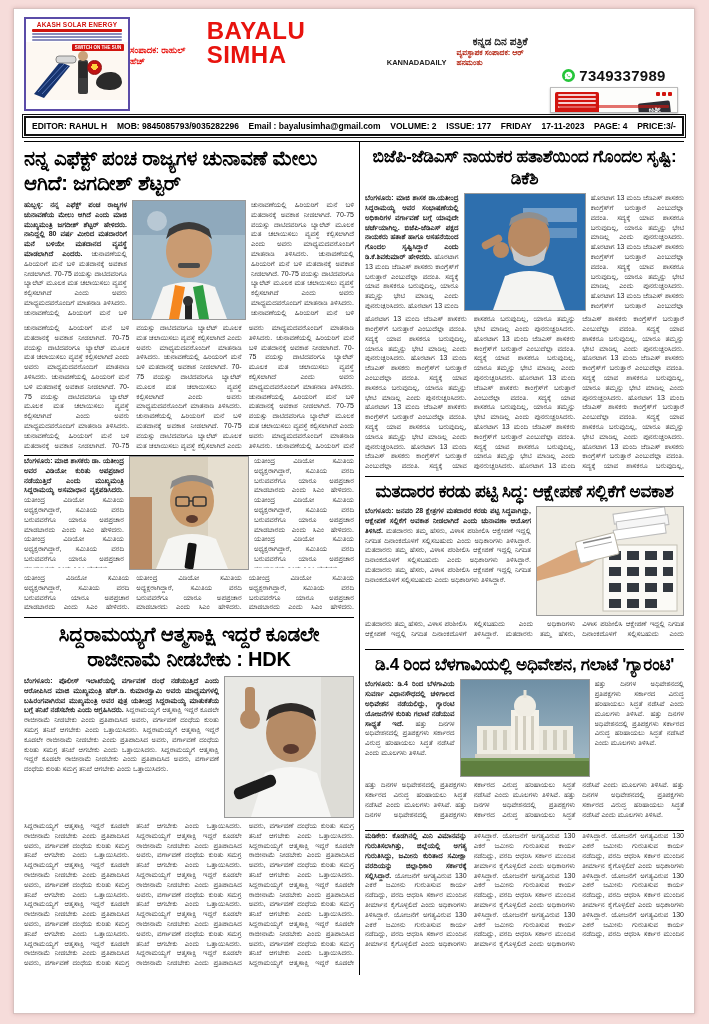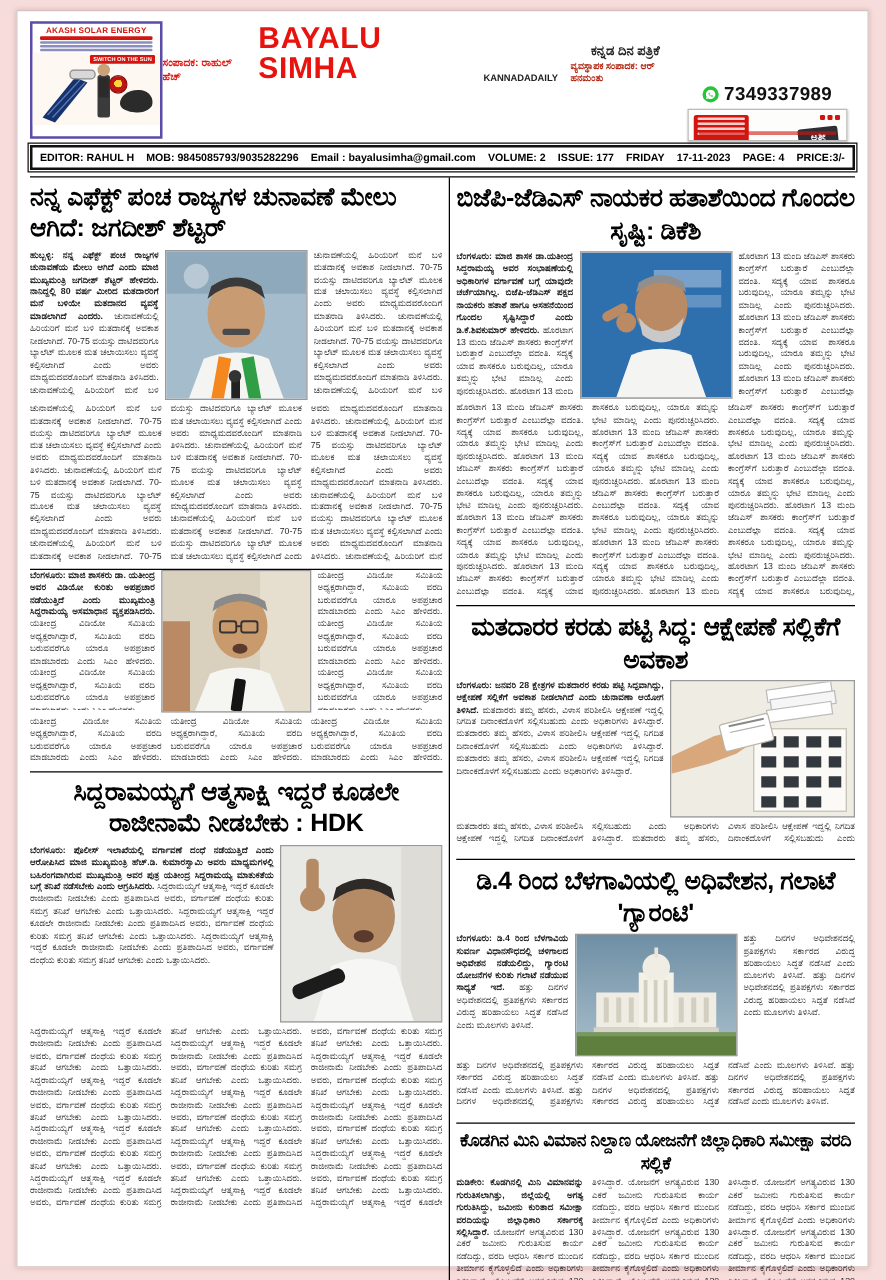--- a/index.html
+++ b/index.html
@@ -71,21 +71,21 @@
   }
   
   .content{display:flex;margin-top:5px;border-top:1px solid #000;}
   .colL{width:330px;flex:none;padding-right:5px;}
   .vrule{width:0;border-left:1px solid #000;}
   .colR{flex:1;padding-left:5px;min-width:0;}
   .story{position:relative;overflow:hidden;}
   .story + .story{border-top:1px solid #000;}
   .hl-big{font-size:20px;font-weight:800;color:#000;line-height:1.25;margin:4px 0 4px 0;letter-spacing:-.2px;}
   .hl-big.center{text-align:center;}
-  .hl-med{font-size:20px;font-weight:800;color:#000;line-height:1.3;margin:4px 0 3px 0;text-align:center;letter-spacing:-.3px;}
+  .hl-med{font-size:17px;font-weight:800;color:#000;line-height:1.3;margin:4px 0 3px 0;text-align:center;letter-spacing:-.3px;}
   .story-top{display:grid;gap:5px;margin-bottom:3px;}
   .g3{grid-template-columns:1fr auto 1fr;}
   .g2{grid-template-columns:1fr auto;}
   .t{
     font-size:7px;line-height:1.4;color:#1c1c1c;text-align:justify;
     overflow:hidden;overflow-wrap:anywhere;
   }
   .t b{font-weight:800;}
   .photo{border:1px solid #999;background:#ddd;overflow:hidden;align-self:start;}
   .rest{column-count:3;column-gap:7px;overflow:hidden;margin-bottom:4px;}
@@ -352,18 +352,17 @@
               <rect x="0" y="78" width="128" height="18" fill="#5f7f3f"></rect>
               <rect x="0" y="78" width="128" height="3" fill="#77995a"></rect>
             </svg>
           </div>
           <div class="t" style="height:96px"><span>ಹತ್ತು ದಿನಗಳ ಅಧಿವೇಶನದಲ್ಲಿ ಪ್ರತಿಪಕ್ಷಗಳು ಸರ್ಕಾರದ ವಿರುದ್ಧ ಹರಿಹಾಯಲು ಸಿದ್ಧತೆ ನಡೆಸಿವೆ ಎಂದು ಮೂಲಗಳು ತಿಳಿಸಿವೆ.  ಹತ್ತು ದಿನಗಳ ಅಧಿವೇಶನದಲ್ಲಿ ಪ್ರತಿಪಕ್ಷಗಳು ಸರ್ಕಾರದ ವಿರುದ್ಧ ಹರಿಹಾಯಲು ಸಿದ್ಧತೆ ನಡೆಸಿವೆ ಎಂದು ಮೂಲಗಳು ತಿಳಿಸಿವೆ. </span></div>
         </div>
         <div class="rest t" style="height:46px"><span>ಹತ್ತು ದಿನಗಳ ಅಧಿವೇಶನದಲ್ಲಿ ಪ್ರತಿಪಕ್ಷಗಳು ಸರ್ಕಾರದ ವಿರುದ್ಧ ಹರಿಹಾಯಲು ಸಿದ್ಧತೆ ನಡೆಸಿವೆ ಎಂದು ಮೂಲಗಳು ತಿಳಿಸಿವೆ.  ಹತ್ತು ದಿನಗಳ ಅಧಿವೇಶನದಲ್ಲಿ ಪ್ರತಿಪಕ್ಷಗಳು ಸರ್ಕಾರದ ವಿರುದ್ಧ ಹರಿಹಾಯಲು ಸಿದ್ಧತೆ ನಡೆಸಿವೆ ಎಂದು ಮೂಲಗಳು ತಿಳಿಸಿವೆ.  ಹತ್ತು ದಿನಗಳ ಅಧಿವೇಶನದಲ್ಲಿ ಪ್ರತಿಪಕ್ಷಗಳು ಸರ್ಕಾರದ ವಿರುದ್ಧ ಹರಿಹಾಯಲು ಸಿದ್ಧತೆ ನಡೆಸಿವೆ ಎಂದು ಮೂಲಗಳು ತಿಳಿಸಿವೆ.  ಹತ್ತು ದಿನಗಳ ಅಧಿವೇಶನದಲ್ಲಿ ಪ್ರತಿಪಕ್ಷಗಳು ಸರ್ಕಾರದ ವಿರುದ್ಧ ಹರಿಹಾಯಲು ಸಿದ್ಧತೆ ನಡೆಸಿವೆ ಎಂದು ಮೂಲಗಳು ತಿಳಿಸಿವೆ. </span></div>
       </div>
 
       <div class="story">
-        <div class="hl-med" style="font-size:14px">ಕೊಡಗಿನ ಮಿನಿ ವಿಮಾನ ನಿಲ್ದಾಣ ಯೋಜನೆಗೆ ಜಿಲ್ಲಾಧಿಕಾರಿ ಸಮೀಕ್ಷಾ ವರದಿ ಸಲ್ಲಿಕೆ</div>
         <div class="rest t" style="height:118px"><b><span>ಮಡಿಕೇರಿ: ಕೊಡಗಿನಲ್ಲಿ ಮಿನಿ ವಿಮಾನವನ್ನು ಗುರುತಿಸಲಾಗಿತ್ತು, ಜಿಲ್ಲೆಯಲ್ಲಿ ಅಗತ್ಯ ಗುರುತಿಸಿದ್ದು, ಜಮೀನು ಕುರಿತಾದ ಸಮೀಕ್ಷಾ ವರದಿಯನ್ನು ಜಿಲ್ಲಾಧಿಕಾರಿ ಸರ್ಕಾರಕ್ಕೆ ಸಲ್ಲಿಸಿದ್ದಾರೆ.</span></b> <span>ಯೋಜನೆಗೆ ಅಗತ್ಯವಿರುವ 130 ಎಕರೆ ಜಮೀನು ಗುರುತಿಸುವ ಕಾರ್ಯ ನಡೆದಿದ್ದು, ವರದಿ ಆಧರಿಸಿ ಸರ್ಕಾರ ಮುಂದಿನ ತೀರ್ಮಾನ ಕೈಗೊಳ್ಳಲಿದೆ ಎಂದು ಅಧಿಕಾರಿಗಳು ತಿಳಿಸಿದ್ದಾರೆ.  ಯೋಜನೆಗೆ ಅಗತ್ಯವಿರುವ 130 ಎಕರೆ ಜಮೀನು ಗುರುತಿಸುವ ಕಾರ್ಯ ನಡೆದಿದ್ದು, ವರದಿ ಆಧರಿಸಿ ಸರ್ಕಾರ ಮುಂದಿನ ತೀರ್ಮಾನ ಕೈಗೊಳ್ಳಲಿದೆ ಎಂದು ಅಧಿಕಾರಿಗಳು ತಿಳಿಸಿದ್ದಾರೆ.  ಯೋಜನೆಗೆ ಅಗತ್ಯವಿರುವ 130 ಎಕರೆ ಜಮೀನು ಗುರುತಿಸುವ ಕಾರ್ಯ ನಡೆದಿದ್ದು, ವರದಿ ಆಧರಿಸಿ ಸರ್ಕಾರ ಮುಂದಿನ ತೀರ್ಮಾನ ಕೈಗೊಳ್ಳಲಿದೆ ಎಂದು ಅಧಿಕಾರಿಗಳು ತಿಳಿಸಿದ್ದಾರೆ.  ಯೋಜನೆಗೆ ಅಗತ್ಯವಿರುವ 130 ಎಕರೆ ಜಮೀನು ಗುರುತಿಸುವ ಕಾರ್ಯ ನಡೆದಿದ್ದು, ವರದಿ ಆಧರಿಸಿ ಸರ್ಕಾರ ಮುಂದಿನ ತೀರ್ಮಾನ ಕೈಗೊಳ್ಳಲಿದೆ ಎಂದು ಅಧಿಕಾರಿಗಳು ತಿಳಿಸಿದ್ದಾರೆ.  ಯೋಜನೆಗೆ ಅಗತ್ಯವಿರುವ 130 ಎಕರೆ ಜಮೀನು ಗುರುತಿಸುವ ಕಾರ್ಯ ನಡೆದಿದ್ದು, ವರದಿ ಆಧರಿಸಿ ಸರ್ಕಾರ ಮುಂದಿನ ತೀರ್ಮಾನ ಕೈಗೊಳ್ಳಲಿದೆ ಎಂದು ಅಧಿಕಾರಿಗಳು ತಿಳಿಸಿದ್ದಾರೆ.  ಯೋಜನೆಗೆ ಅಗತ್ಯವಿರುವ 130 ಎಕರೆ ಜಮೀನು ಗುರುತಿಸುವ ಕಾರ್ಯ ನಡೆದಿದ್ದು, ವರದಿ ಆಧರಿಸಿ ಸರ್ಕಾರ ಮುಂದಿನ ತೀರ್ಮಾನ ಕೈಗೊಳ್ಳಲಿದೆ ಎಂದು ಅಧಿಕಾರಿಗಳು ತಿಳಿಸಿದ್ದಾರೆ.  ಯೋಜನೆಗೆ ಅಗತ್ಯವಿರುವ 130 ಎಕರೆ ಜಮೀನು ಗುರುತಿಸುವ ಕಾರ್ಯ ನಡೆದಿದ್ದು, ವರದಿ ಆಧರಿಸಿ ಸರ್ಕಾರ ಮುಂದಿನ ತೀರ್ಮಾನ ಕೈಗೊಳ್ಳಲಿದೆ ಎಂದು ಅಧಿಕಾರಿಗಳು ತಿಳಿಸಿದ್ದಾರೆ.  ಯೋಜನೆಗೆ ಅಗತ್ಯವಿರುವ 130 ಎಕರೆ ಜಮೀನು ಗುರುತಿಸುವ ಕಾರ್ಯ ನಡೆದಿದ್ದು, ವರದಿ ಆಧರಿಸಿ ಸರ್ಕಾರ ಮುಂದಿನ ತೀರ್ಮಾನ ಕೈಗೊಳ್ಳಲಿದೆ ಎಂದು ಅಧಿಕಾರಿಗಳು ತಿಳಿಸಿದ್ದಾರೆ. </span></div>
       </div>
     </div>
   </div>
 </div>
 
 </body></html>

